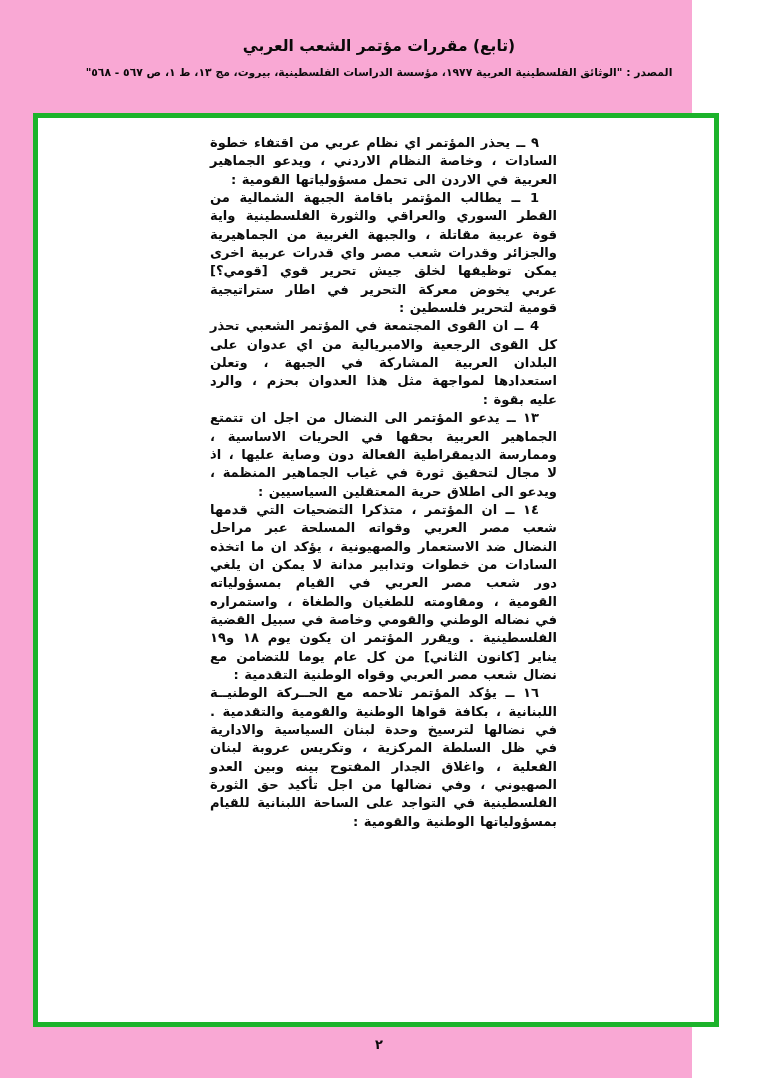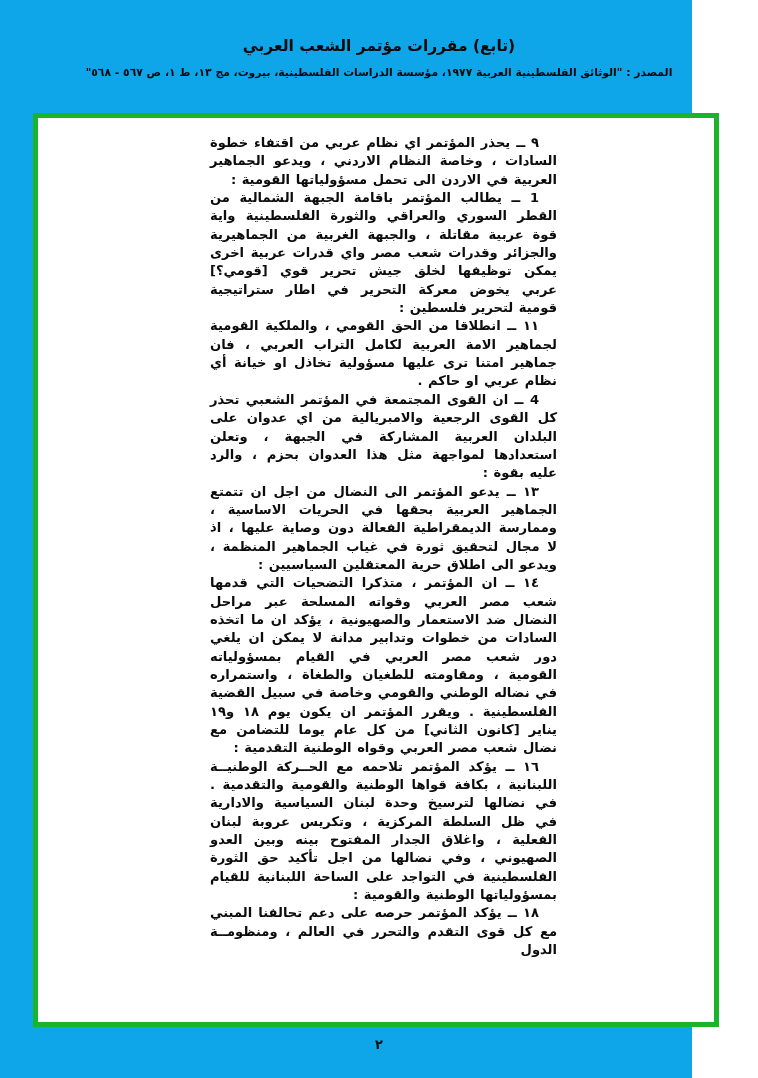--- a/index.html
+++ b/index.html
@@ -2,21 +2,21 @@
 <html lang="ar"><head>
 <meta charset="utf-8">
 <style>
   * { margin: 0; padding: 0; box-sizing: border-box; }
   html, body {
     width: 758px; height: 1078px;
     background: #ffffff;
     overflow: hidden;
     font-family: "DejaVu Sans", sans-serif;
   }
-  .page { position: relative; width: 692px; height: 1078px; background: #0ea5e9; }
+  .page { position: relative; width: 692px; height: 1078px; background: #f9a8d4; }
 
   .hdr { position: absolute; top: 0; left: 0; width: 758px; text-align: center; direction: rtl; }
   .hdr-title {
     margin-top: 37px;
     font-size: 15.5px;
     font-weight: bold;
     color: #0a0a0a;
     letter-spacing: 0;
   }
   .hdr-source {
@@ -69,24 +69,22 @@
 
   <div class="hdr">
     <div class="hdr-title">(تابع) مقررات مؤتمر الشعب العربي</div>
     <div class="hdr-source">المصدر :  "الوثائق الفلسطينية العربية ١٩٧٧، مؤسسة الدراسات الفلسطينية، بيروت، مج ١٣، ط ١، ص ٥٦٧ - ٥٦٨"</div>
   </div>
 
   <div class="doc-box" style="border-color: rgb(28, 179, 43);">
     <div class="doc-text" style="color: rgb(12, 12, 12);">
       <p>٩ ــ يحذر المؤتمر اي نظام عربي من اقتفاء خطوة السادات ، وخاصة النظام الاردني ، ويدعو الجماهير العربية في الاردن الى تحمل مسؤولياتها القومية :</p>
       <p>1 ــ يطالب المؤتمر باقامة الجبهة الشمالية من القطر السوري والعراقي والثورة الفلسطينية واية قوة عربية مقاتلة ، والجبهة الغربية من الجماهيرية والجزائر وقدرات شعب مصر واي قدرات عربية اخرى يمكن توظيفها لخلق جيش تحرير قوي [قومي؟] عربي يخوض معركة التحرير في اطار ستراتيجية قومية لتحرير فلسطين :</p>
-      <p>١١ ــ انطلاقا من الحق القومي ، والملكية القومية لجماهير الامة العربية لكامل التراب العربي ، فان جماهير امتنا ترى عليها مسؤولية تخاذل او خيانة أي نظام عربي او حاكم .</p>
       <p>4 ــ ان القوى المجتمعة في المؤتمر الشعبي تحذر كل القوى الرجعية والامبريالية من اي عدوان على البلدان العربية المشاركة في الجبهة ، وتعلن استعدادها لمواجهة مثل هذا العدوان بحزم ، والرد عليه بقوة :</p>
       <p>١٣ ــ يدعو المؤتمر الى النضال من اجل ان تتمتع الجماهير العربية بحقها في الحريات الاساسية ، وممارسة الديمقراطية الفعالة دون وصاية عليها ، اذ لا مجال لتحقيق ثورة في غياب الجماهير المنظمة ، ويدعو الى اطلاق حرية المعتقلين السياسيين :</p>
       <p>١٤ ــ ان المؤتمر ، متذكرا التضحيات التي قدمها شعب مصر العربي وقواته المسلحة عبر مراحل النضال ضد الاستعمار والصهيونية ، يؤكد ان ما اتخذه السادات من خطوات وتدابير مدانة لا يمكن ان يلغي دور شعب مصر العربي في القيام بمسؤولياته القومية ، ومقاومته للطغيان والطغاة ، واستمراره في نضاله الوطني والقومي وخاصة في سبيل القضية الفلسطينية . ويقرر المؤتمر ان يكون يوم ١٨ و١٩ يناير [كانون الثاني] من كل عام يوما للتضامن مع نضال شعب مصر العربي وقواه الوطنية التقدمية :</p>
       <p>١٦ ــ يؤكد المؤتمر تلاحمه مع الحــركة الوطنيــة اللبنانية ، بكافة قواها الوطنية والقومية والتقدمية . في نضالها لترسيخ وحدة لبنان السياسية والادارية في ظل السلطة المركزية ، وتكريس عروبة لبنان الفعلية ، واغلاق الجدار المفتوح بينه وبين العدو الصهيوني ، وفي نضالها من اجل تأكيد حق الثورة الفلسطينية في التواجد على الساحة اللبنانية للقيام بمسؤولياتها الوطنية والقومية :</p>
-      <p>١٨ ــ يؤكد المؤتمر حرصه على دعم تحالفنا المبني مع كل قوى التقدم والتحرر في العالم ، ومنظومــة الدول</p>
     </div>
   </div>
 
   <div class="page-num">٢</div>
 
 </div>
 
 </body></html>

